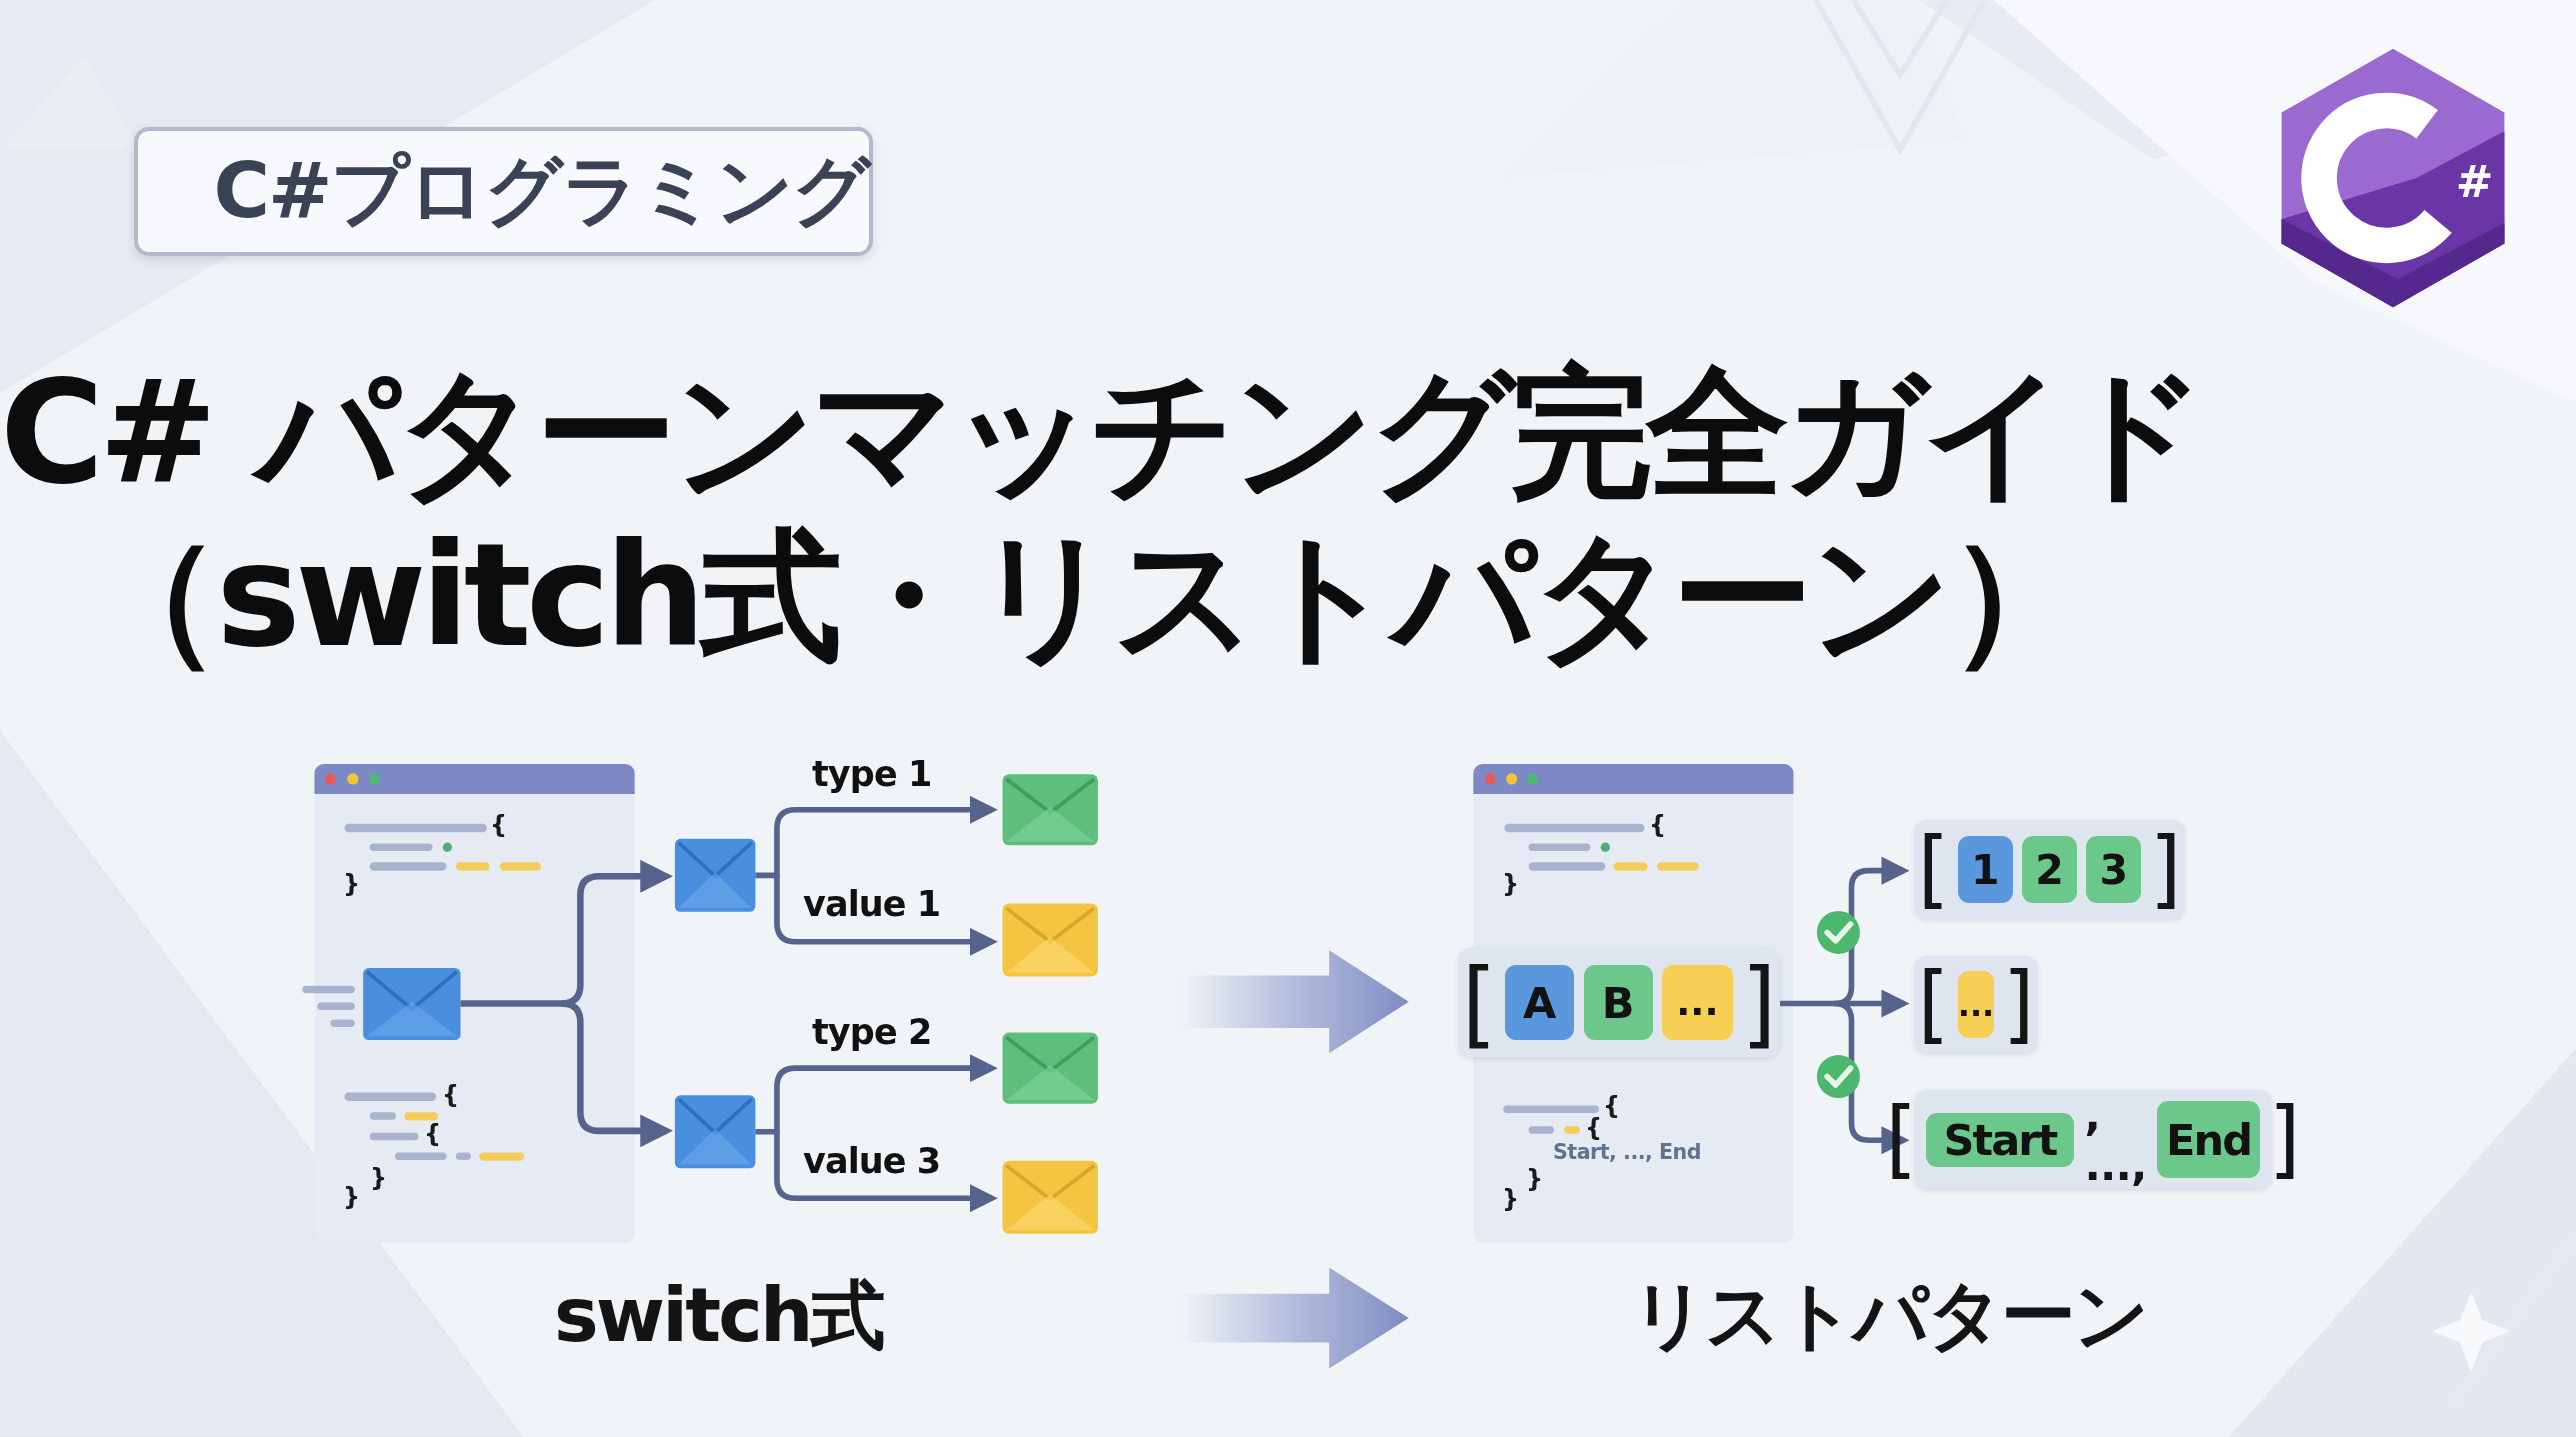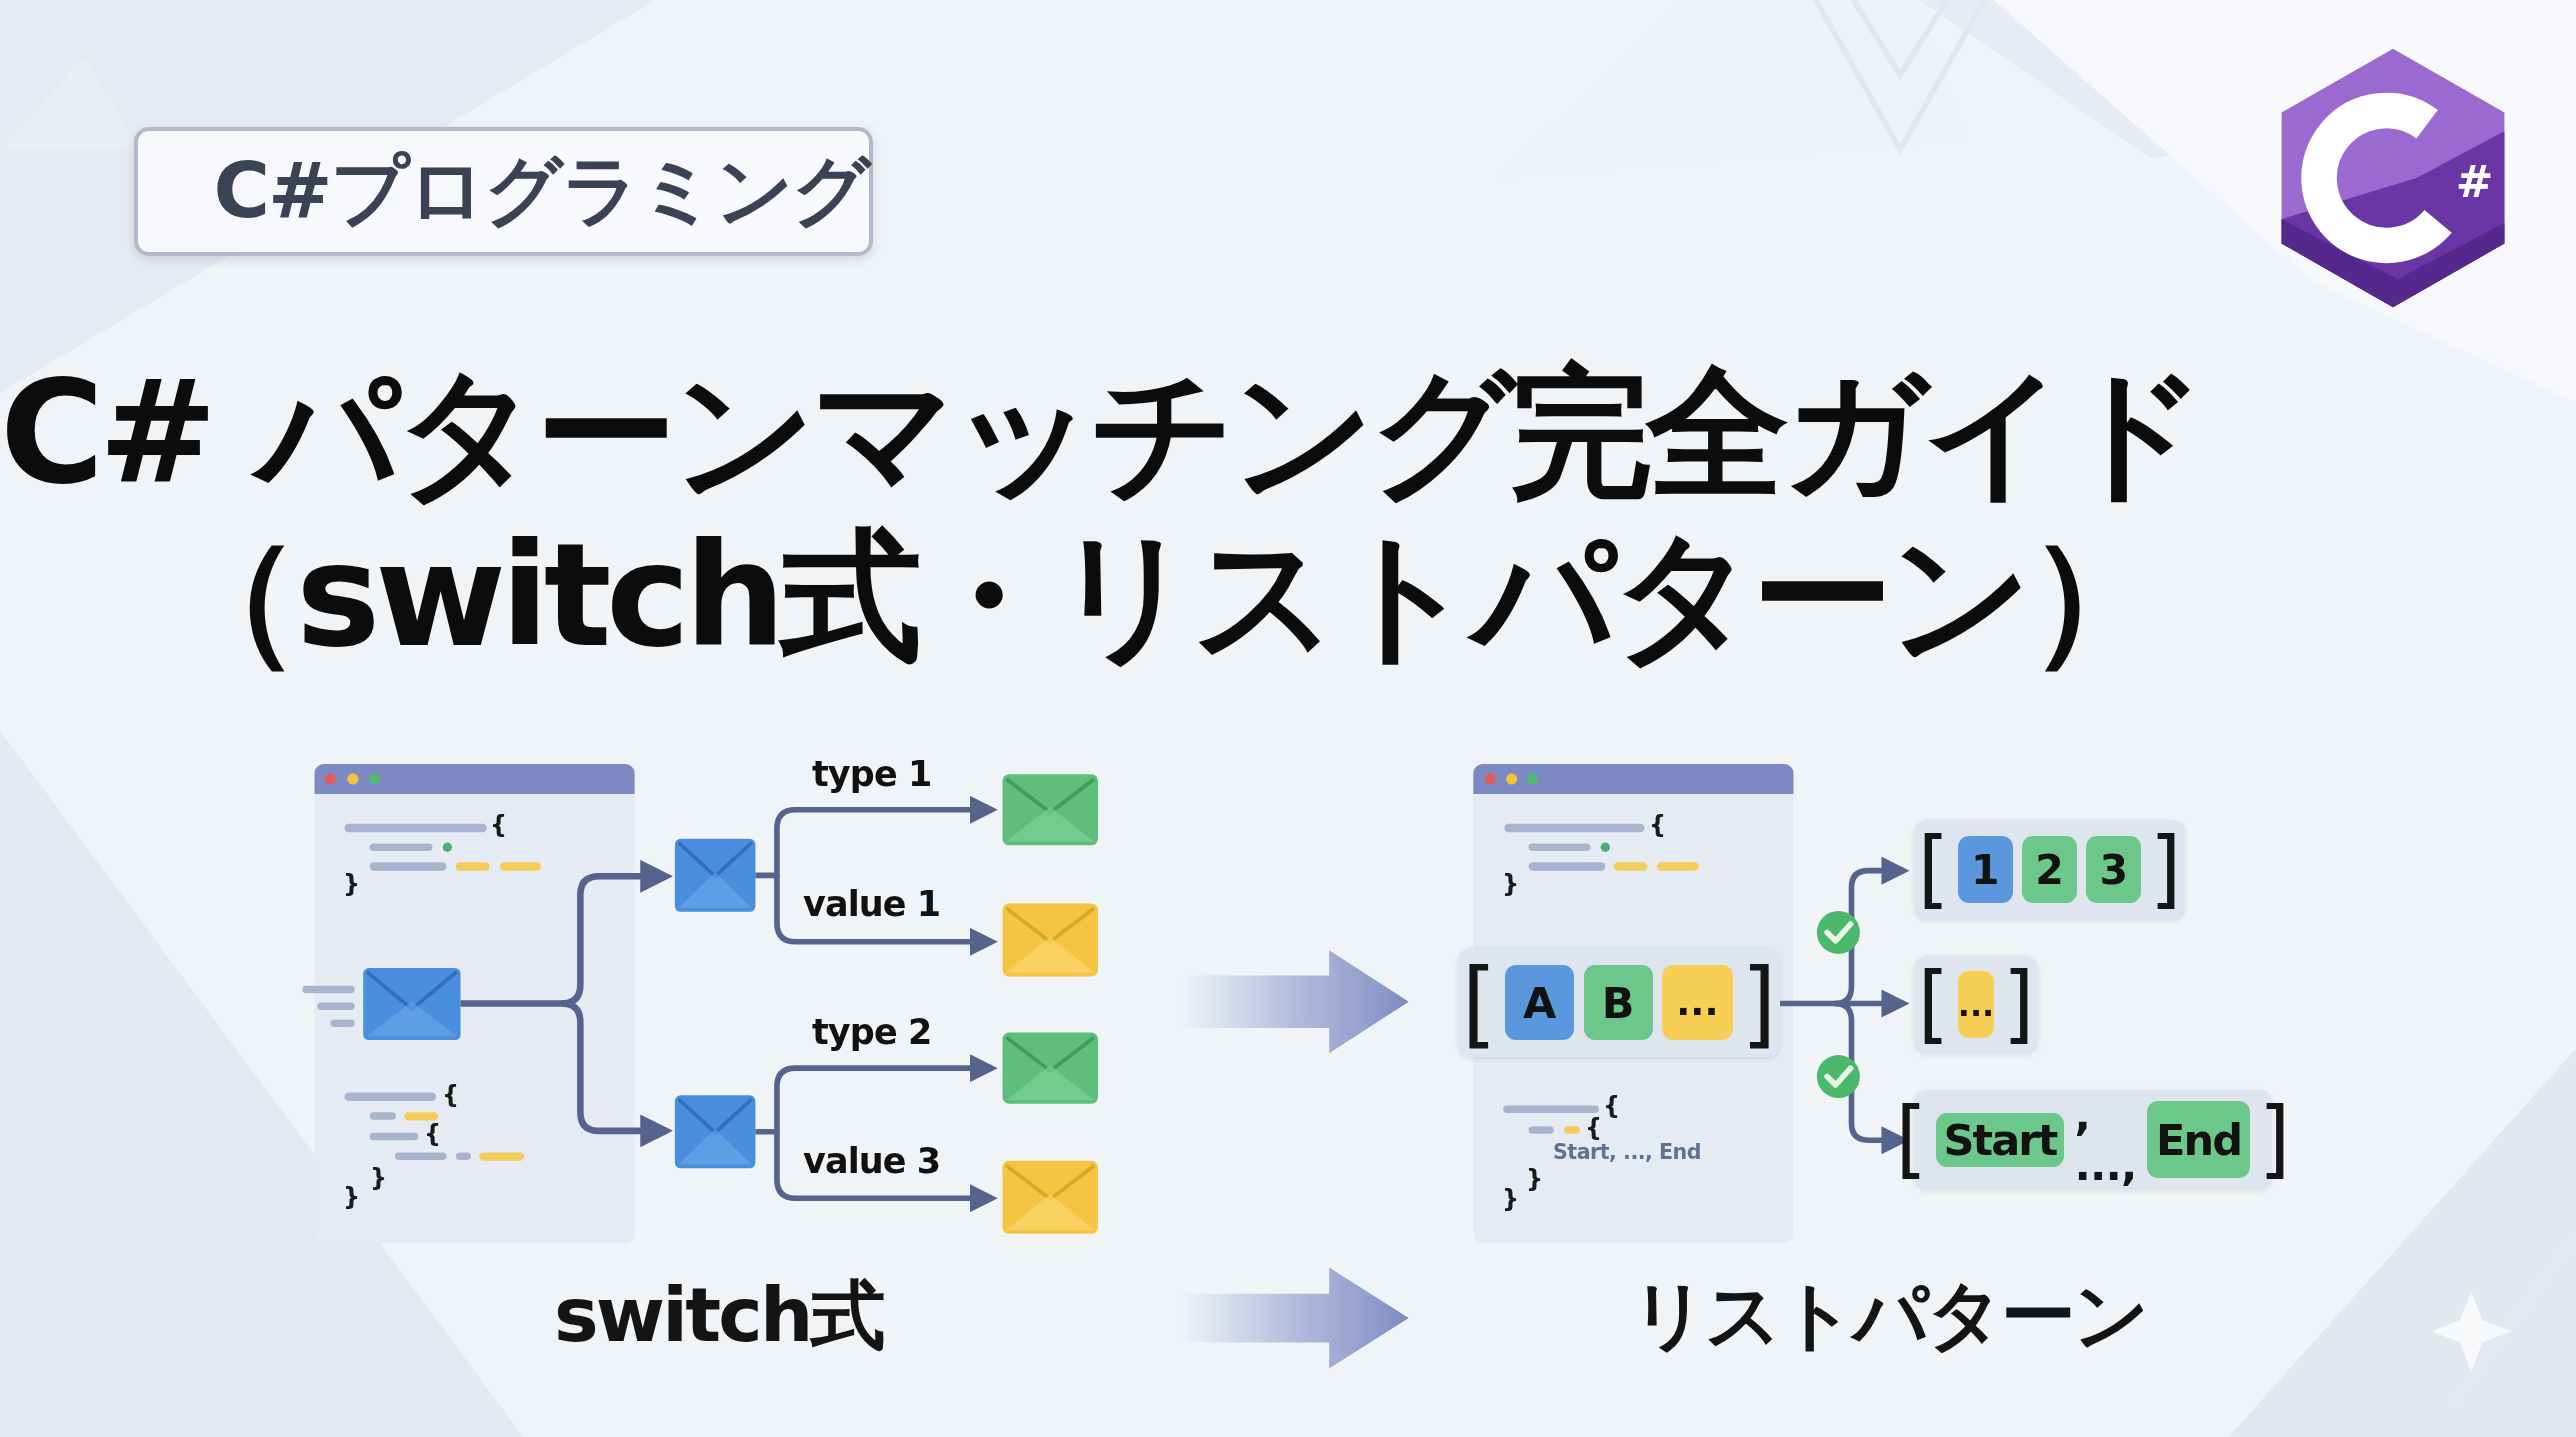--- a/index.html
+++ b/index.html
@@ -13,21 +13,21 @@
   .tag-box {
     position: absolute; left: 134px; top: 127px; width: 739px; height: 129px;
     box-sizing: border-box; border: 4.7px solid #b3b9cb; border-radius: 15px;
     background: rgba(248,250,252,0.9);
     box-shadow: 0 3.7px 9.4px rgba(120,130,160,0.25);
     display: flex; align-items: center; justify-content: flex-end;
     color: #3a4256; font-size: 77px; font-weight: bold; letter-spacing: -1.9px;
     z-index: 2;
   }
   .title-line {
-    position: absolute; left: 0; width: 2164px; text-align: right;
+    position: absolute; left: 0; width: 2164px; text-align: center;
     color: #0c0c0c; font-weight: bold; font-size: 142px; letter-spacing: -5.6px;
     z-index: 2; white-space: nowrap;
   }
   .title-1 { top: 339px; }
   .title-2 { top: 502px; }
   .caption {
     position: absolute; color: #141414; font-weight: bold; font-size: 75px;
     letter-spacing: -2.8px; z-index: 2; white-space: nowrap;
   }
   .branch-label {
@@ -245,21 +245,21 @@
 </div>
 
 <div class="list-box" style="left:1914px; top:956px; width:124px; height:97px; justify-content:center;">
   <span class="bracket" style="font-size:81px;">[</span>
   <div class="chip yellow" style="width:60px; height:67px; font-size:32px;">...</div>
   <span class="bracket" style="font-size:81px;">]</span>
 </div>
 
 <div class="list-box" style="left:1914px; top:1090px; width:358px; height:99px; justify-content:center;">
   <span class="bracket" style="font-size:81px;">[</span>
-  <div class="chip green" style="padding:0 8px; height:54px; font-size:43px; letter-spacing:-1.9px;">Start</div>
+  <div class="chip green" style="padding:0 18px; height:54px; font-size:43px; letter-spacing:-1.9px;">Start</div>
   <span class="sep-text">, ..., </span>
   <div class="chip green" style="padding:0 9.4px; height:77px; font-size:43px; letter-spacing:-1.9px;">End</div>
   <span class="bracket" style="font-size:81px;">]</span>
 </div>
 
 <div class="caption" style="left:554px; top:1266px;">switch式</div>
 <div class="caption" style="left:1631px; top:1266px;">リストパターン</div>
 
 
 </body></html>

